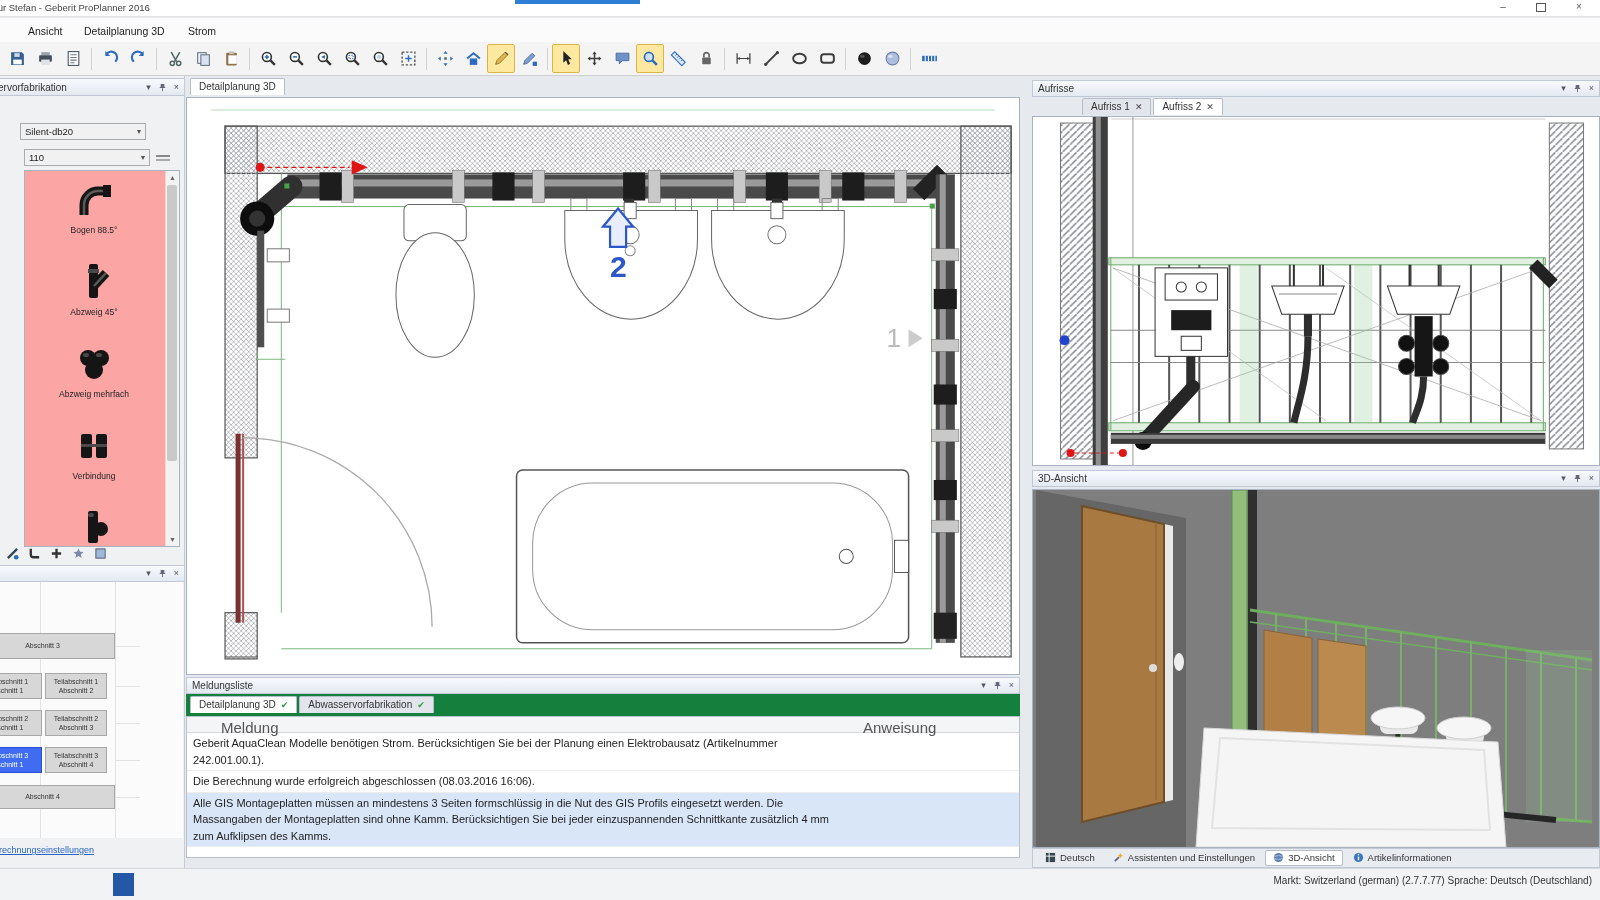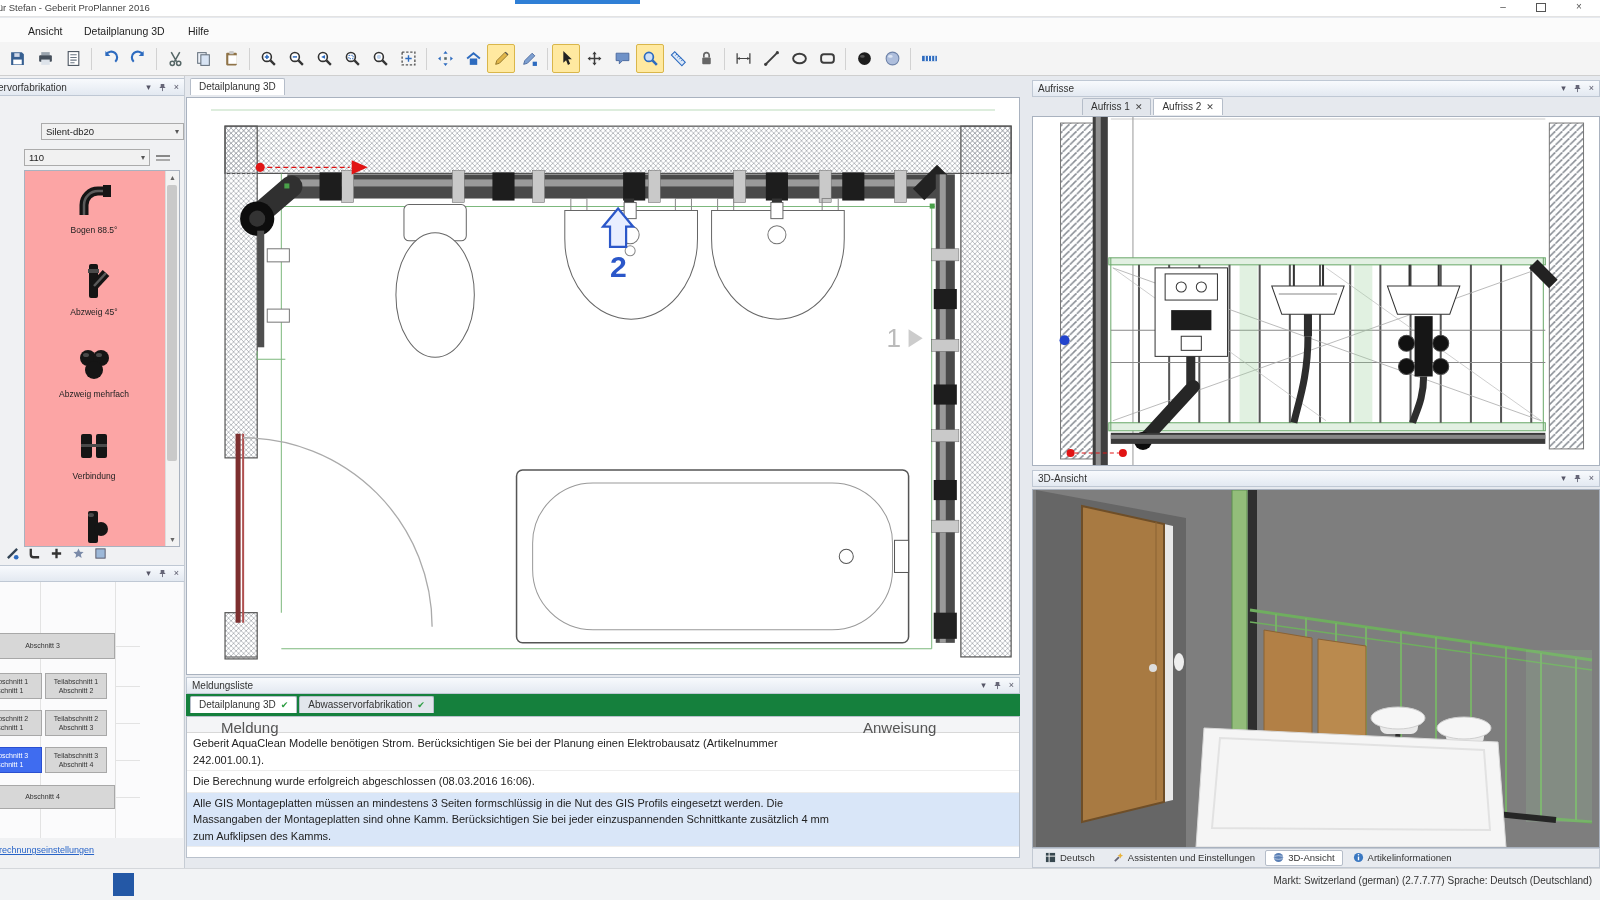--- a/index.html
+++ b/index.html
@@ -303,21 +303,21 @@
     <div id="win-title">für Stefan - Geberit ProPlanner 2016</div>
     <div id="top-accent"></div>
     <div class="winbtn" style="right:80px">–</div>
     <div class="winbtn" style="right:42px"><span class="maxglyph"></span></div>
     <div class="winbtn" style="right:4px">×</div>
   </div>
 
   <div id="menubar" class="abs">
     <div class="menu-item" style="left:24px">Ansicht</div>
     <div class="menu-item" style="left:80px">Detailplanung 3D</div>
-    <div class="menu-item" style="left:184px">Hilfe</div>
+    <div class="menu-item" style="left:184px">Strom</div>
   </div>
 
   <div id="toolbar" class="abs">
       <div class="tb">
         <svg viewBox="0 0 16 16">
           <use href="#sym-save"></use>
         </svg>
       </div>
       <div class="tb">
         <svg viewBox="0 0 16 16">
@@ -483,21 +483,21 @@
     <div class="ph" style="position:absolute;left:-1px;top:2px;width:186px;height:18px">
       <span class="ph-title" style="text-indent:-42px;display:inline-block">Abwasservorfabrikation</span>
       <span class="ph-btns">
         <span>▾</span>
         <svg viewBox="0 0 10 10">
             <use href="#sym-pin"></use>
           </svg>
         <span>×</span>
       </span>
     </div>
-    <div class="dd" style="left:41px;top:47px;width:143px">
+    <div class="dd" style="left:20px;top:47px;width:126px">
       <span>Silent-db20</span>
         <span class="arr">▾</span>
     </div>
     <div class="dd" style="left:24px;top:73px;width:126px">
       <span>110</span>
         <span class="arr">▾</span>
     </div>
     <div style="position:absolute;left:156px;top:79px;width:14px;height:2px;background:#888"></div>
     <div style="position:absolute;left:156px;top:83px;width:14px;height:2px;background:#aaa"></div>
 

